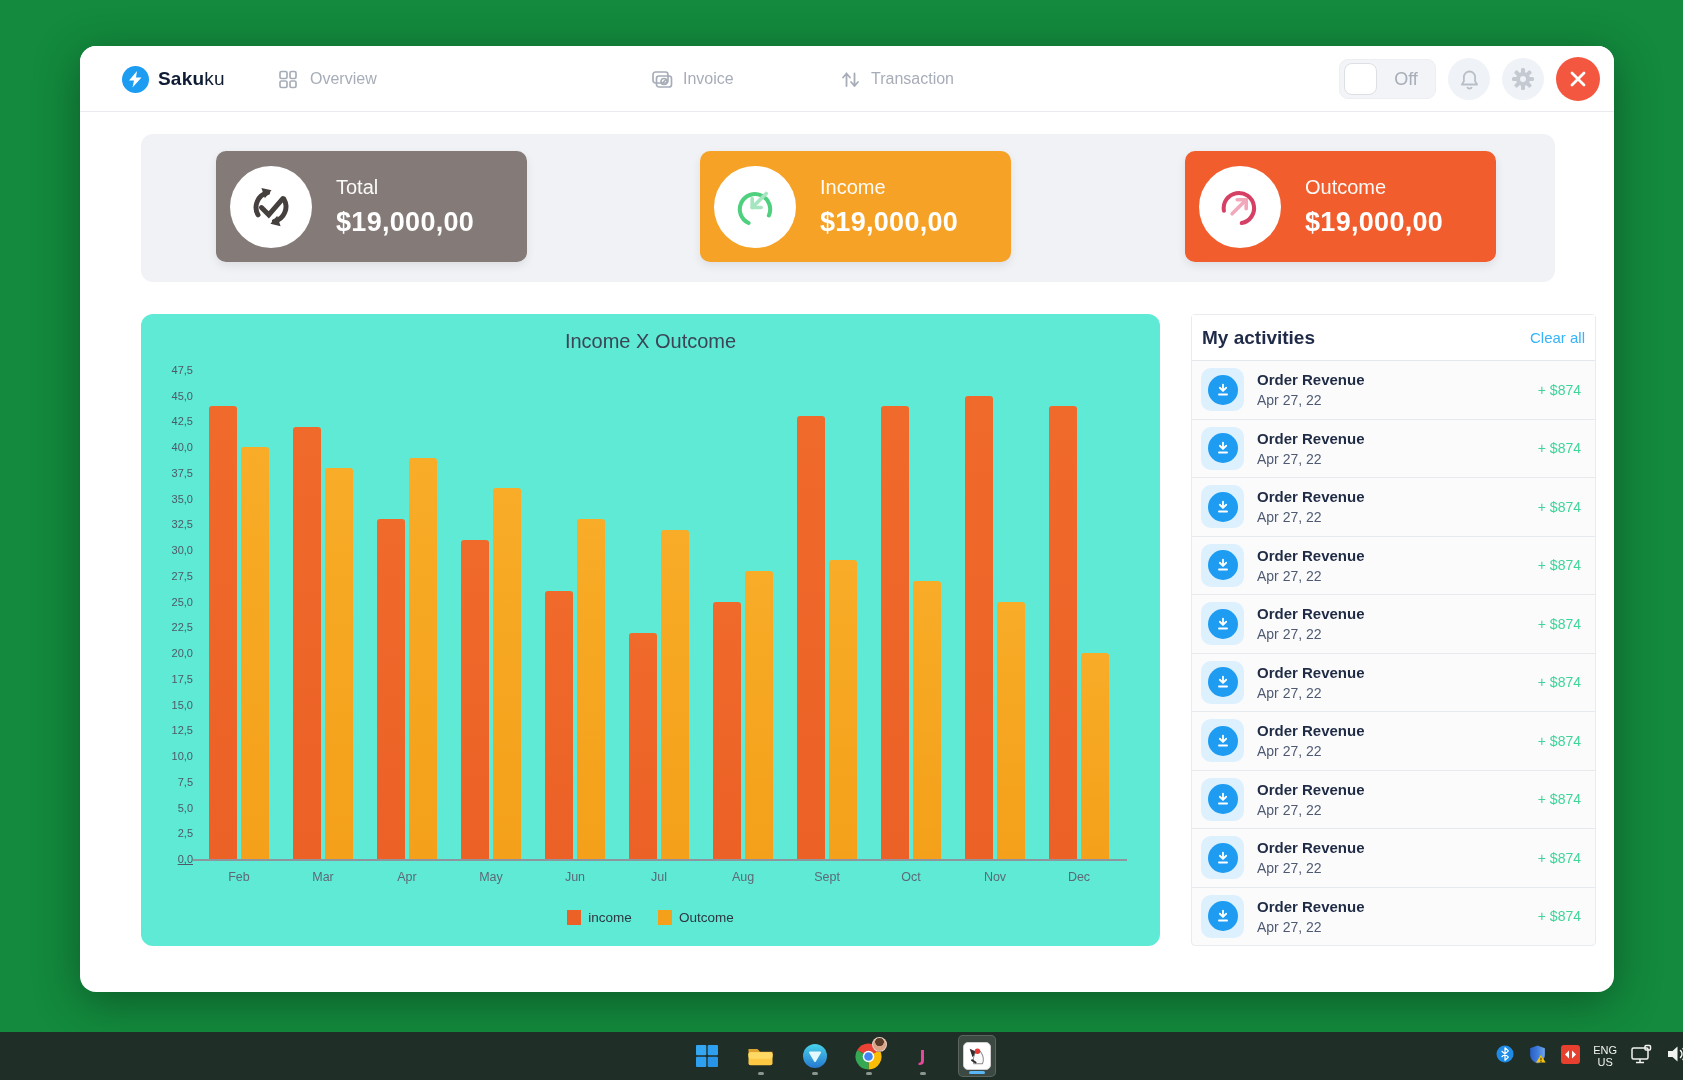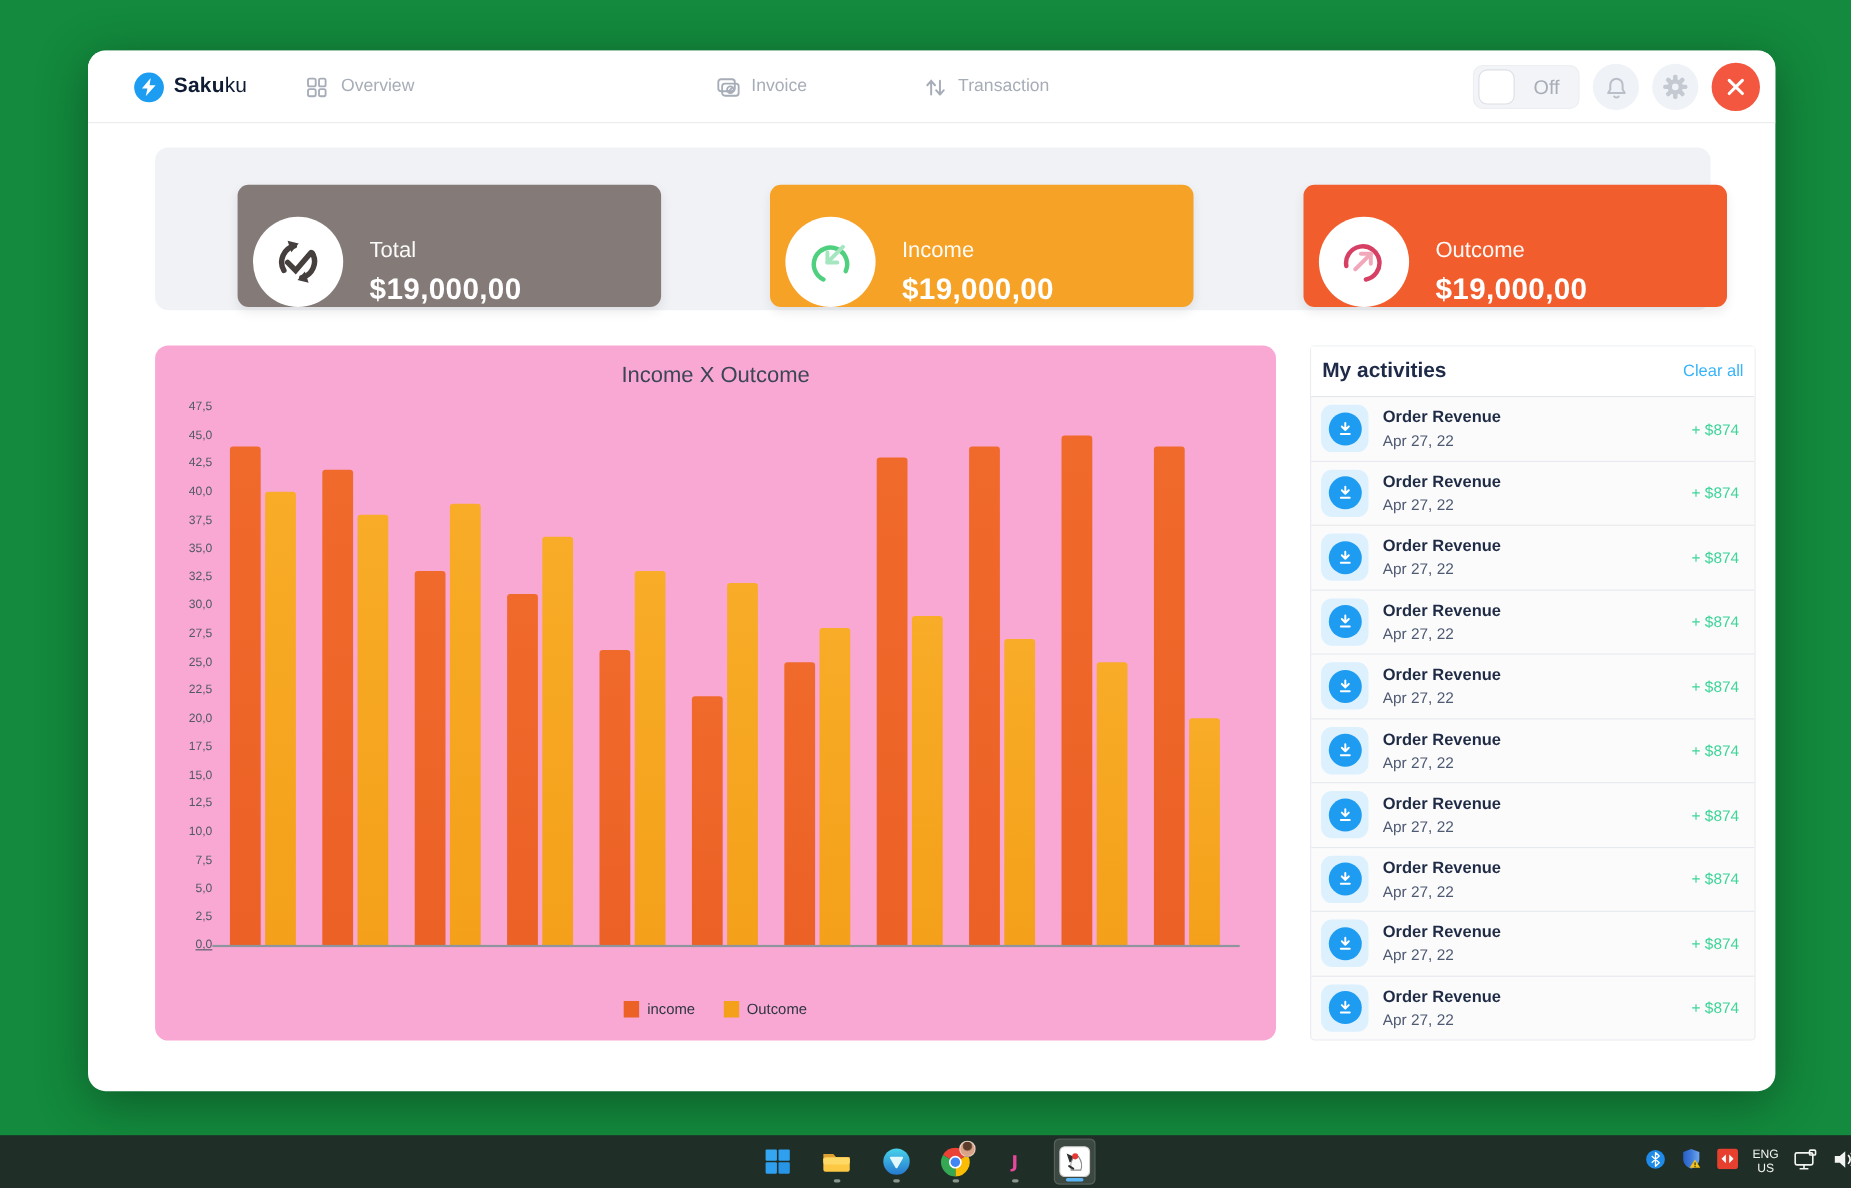--- a/index.html
+++ b/index.html
@@ -49,31 +49,31 @@
     cursor:pointer;border:1px solid #EDEEF2;}
   .toggle-knob{width:33px;height:32px;margin-left:4px;background:#fff;border:1px solid #DCDFE4;border-radius:8px;}
   .toggle-label{flex:1;text-align:center;color:#A8AEB8;font-size:18px;}
   .round-btn{width:42px;height:42px;border-radius:50%;background:#EFF2F6;display:flex;
     align-items:center;justify-content:center;cursor:pointer;}
   .close-btn{width:44px;height:44px;border-radius:50%;background:#F4573F;display:flex;
     align-items:center;justify-content:center;cursor:pointer;}
 
   
   .cards-panel{position:absolute;left:61px;top:88px;width:1414px;height:148px;background:#F0F2F6;border-radius:12px;}
-  .card{position:absolute;top:34px;width:385px;height:111px;border-radius:10px;display:flex;
-    align-items:flex-end;box-shadow:0 4px 10px rgba(0,0,0,.08);}
+  .card{position:absolute;top:17px;width:311px;height:111px;border-radius:10px;display:flex;
+    align-items:center;box-shadow:0 4px 10px rgba(0,0,0,.08);}
   .card-0{left:75px;} .card-1{left:559px;} .card-2{left:1044px;}
   .card-icon{width:82px;height:82px;border-radius:50%;background:#fff;margin-left:14px;flex:0 0 auto;
     display:flex;align-items:center;justify-content:center;}
   .card-text{margin-left:24px;color:#fff;}
   .card-title{font-size:20px;font-weight:400;opacity:.96;}
   .card-amount{font-size:27px;font-weight:700;margin-top:8px;letter-spacing:.3px;}
 
   
-  .chart-panel{position:absolute;left:61px;top:268px;width:1019px;height:632px;background:#f9a8d4;border-radius:12px;}
+  .chart-panel{position:absolute;left:61px;top:268px;width:1019px;height:632px;background:#5eead4;border-radius:12px;}
   .chart-title{position:absolute;top:16px;left:0;width:100%;text-align:center;font-size:20px;color:#3B4556;}
   .ytick{position:absolute;width:40px;text-align:right;font-size:11px;color:#4E5866;left:12px;transform:translateY(-50%);}
   .xaxis{position:absolute;left:52px;width:934px;height:2px;background:#8F959D;top:545px;}
   .groups{position:absolute;left:56px;top:56px;width:924px;height:489px;display:flex;align-items:flex-end;}
   .group{width:84px;height:100%;display:flex;align-items:flex-end;justify-content:center;gap:4px;}
   .bar{width:28px;border-radius:3px 3px 0 0;}
   .months{position:absolute;left:56px;top:556px;width:924px;display:flex;}
   .month{width:84px;text-align:center;font-size:12.5px;color:#5E6977;}
   .legend{position:absolute;left:0;top:596px;width:100%;display:flex;justify-content:center;gap:26px;}
   .legend-item{display:flex;align-items:center;gap:7px;font-size:13.5px;color:#2E3642;}
@@ -298,20 +298,33 @@
           <div class="group">
             <div class="bar" style="height: 463.263px; background: linear-gradient(rgb(240, 106, 43), rgb(236, 97, 38));"></div>
             <div class="bar" style="height: 257.368px; background: linear-gradient(rgb(248, 172, 39), rgb(244, 160, 26));"></div>
           </div>
           <div class="group">
             <div class="bar" style="height: 452.968px; background: linear-gradient(rgb(240, 106, 43), rgb(236, 97, 38));"></div>
             <div class="bar" style="height: 205.895px; background: linear-gradient(rgb(248, 172, 39), rgb(244, 160, 26));"></div>
           </div>
         </div>
       <div class="xaxis"></div>
+      <div class="months" id="month-labels">
+          <div class="month">Feb</div>
+          <div class="month">Mar</div>
+          <div class="month">Apr</div>
+          <div class="month">May</div>
+          <div class="month">Jun</div>
+          <div class="month">Jul</div>
+          <div class="month">Aug</div>
+          <div class="month">Sept</div>
+          <div class="month">Oct</div>
+          <div class="month">Nov</div>
+          <div class="month">Dec</div>
+        </div>
       <div class="legend" id="chart-legend">
           <div class="legend-item">
             <span class="legend-sw" style="background: rgb(236, 97, 38);"></span>
             <span>income</span>
           </div>
           <div class="legend-item">
             <span class="legend-sw" style="background: rgb(244, 160, 26);"></span>
             <span>Outcome</span>
           </div>
         </div>

